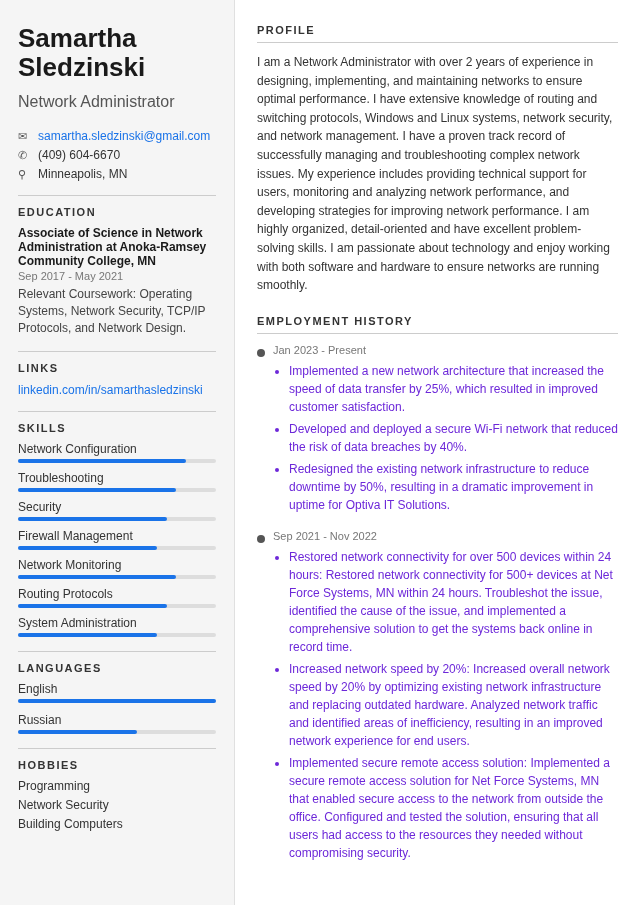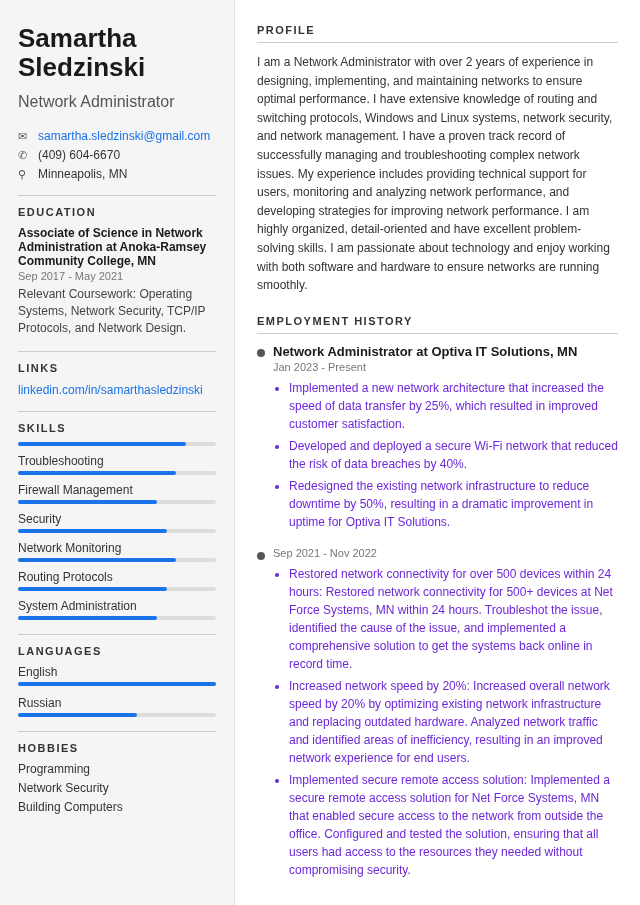--- a/index.html
+++ b/index.html
@@ -217,40 +217,41 @@
     <hr class="section-divider">
     <div class="section-title-left">LINKS</div>
     <div class="link-item">
       <a href="#">linkedin.com/in/samarthasledzinski</a>
     </div>
 
     <hr class="section-divider">
     <div class="section-title-left">SKILLS</div>
     <div id="skills-container">
         <div class="skill-item">
+    <div class="skill-label">Network Configuration</div>
     <div class="skill-bar-bg">
       <div class="skill-bar-fill" style="width:85%"></div>
     </div>
   </div>
         <div class="skill-item">
     <div class="skill-label">Troubleshooting</div>
     <div class="skill-bar-bg">
       <div class="skill-bar-fill" style="width:80%"></div>
     </div>
   </div>
         <div class="skill-item">
+    <div class="skill-label">Security</div>
+    <div class="skill-bar-bg">
+      <div class="skill-bar-fill" style="width:75%"></div>
+    </div>
+  </div>
+        <div class="skill-item">
     <div class="skill-label">Firewall Management</div>
     <div class="skill-bar-bg">
       <div class="skill-bar-fill" style="width:70%"></div>
-    </div>
-  </div>
-        <div class="skill-item">
-    <div class="skill-label">Security</div>
-    <div class="skill-bar-bg">
-      <div class="skill-bar-fill" style="width:75%"></div>
     </div>
   </div>
         <div class="skill-item">
     <div class="skill-label">Network Monitoring</div>
     <div class="skill-bar-bg">
       <div class="skill-bar-fill" style="width:80%"></div>
     </div>
   </div>
         <div class="skill-item">
     <div class="skill-label">Routing Protocols</div>
@@ -298,21 +299,20 @@
       <div class="main-section-title">PROFILE</div>
       <hr class="main-divider">
       <p class="profile-text">I am a Network Administrator with over 2 years of experience in designing, implementing, and maintaining networks to ensure optimal performance. I have extensive knowledge of routing and switching protocols, Windows and Linux systems, network security, and network management. I have a proven track record of successfully managing and troubleshooting complex network issues. My experience includes providing technical support for users, monitoring and analyzing network performance, and developing strategies for improving network performance. I am highly organized, detail-oriented and have excellent problem-solving skills. I am passionate about technology and enjoy working with both software and hardware to ensure networks are running smoothly.</p>
     </div>
 
     <div class="main-section">
       <div class="main-section-title">EMPLOYMENT HISTORY</div>
       <hr class="main-divider">
       <div id="employment-container">
           <div class="emp-entry">
-    <div class="emp-job-title">Network Administrator at Optiva IT Solutions, MN</div>
     <div class="emp-date">Jan 2023 - Present</div>
     <ul class="emp-bullet-list">
               <li>Implemented a new network architecture that increased the speed of data transfer by 25%, which resulted in improved customer satisfaction.</li>
               <li>Developed and deployed a secure Wi-Fi network that reduced the risk of data breaches by 40%.</li>
               <li>Redesigned the existing network infrastructure to reduce downtime by 50%, resulting in a dramatic improvement in uptime for Optiva IT Solutions.</li>
             </ul>
   </div>
           <div class="emp-entry">
     <div class="emp-date">Sep 2021 - Nov 2022</div>
     <ul class="emp-bullet-list">

